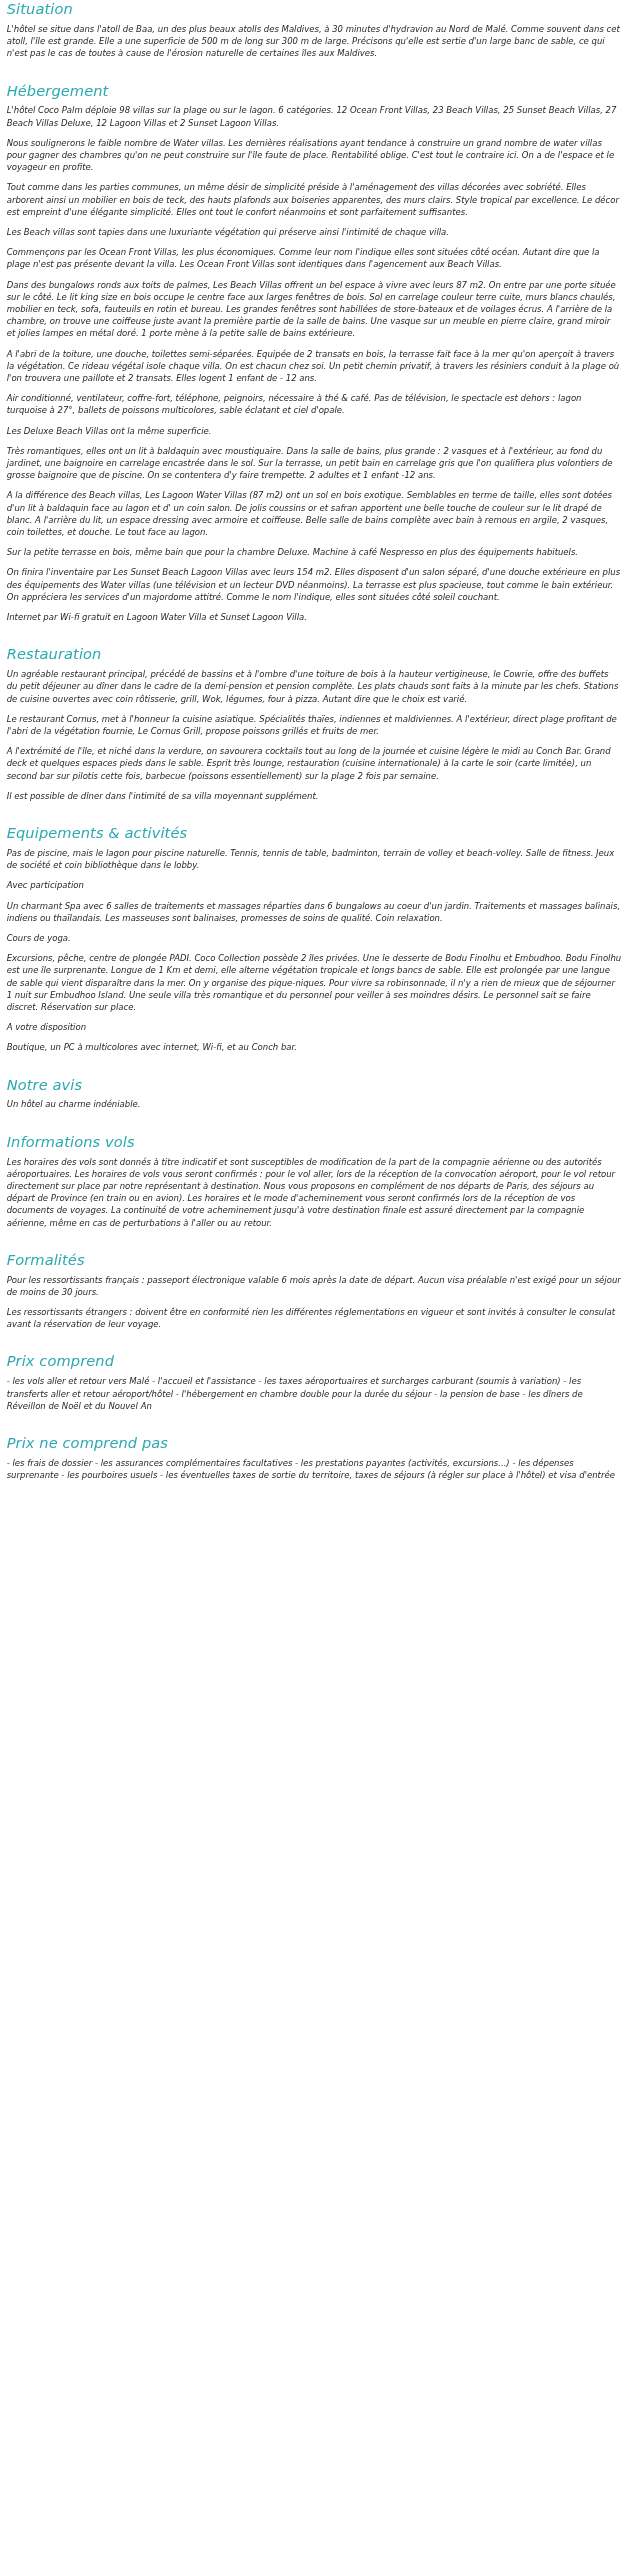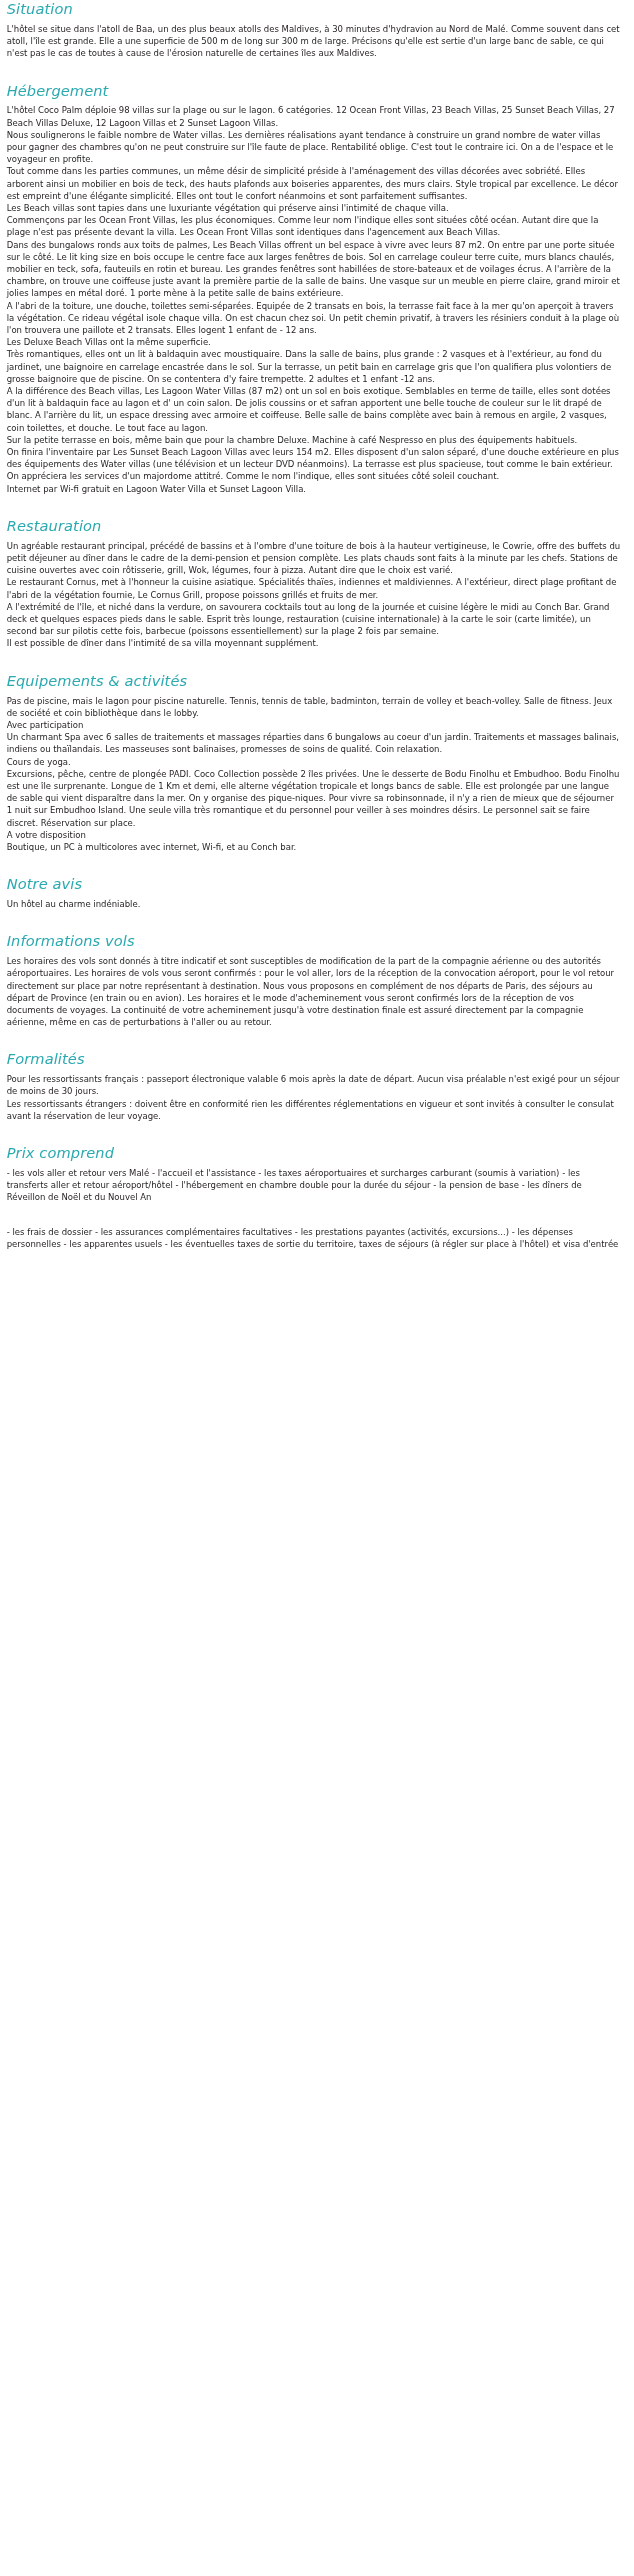--- a/index.html
+++ b/index.html
@@ -24,26 +24,27 @@
     font-size: 14.6px;
     color: #2aa9b0;
     margin: 0 0 5.9px 0;
     padding: 0;
     letter-spacing: 0.1px;
   }
   .spacer-lg { height: 22px; }
   p.body {
     font-size: 8.5px;
     line-height: 12.2px;
+    font-style: italic;
     margin: 0;
     padding: 0;
     color: #231f20;
     text-align: left;
   }
-  p.body + p.body { margin-top: 0; }
+  p.body + p.body { margin-top: 8px; }
   p.gap { margin-top: 11px; }
 </style>
 </head>
 <body>
 
 <div class="page">
 
   <section>
     <h2 class="section-title">Situation</h2>
     <p class="body">L'hôtel se situe dans l'atoll de Baa, un des plus beaux atolls des Maldives, à 30 minutes d'hydravion au Nord de Malé. Comme souvent dans cet atoll, l'île est grande. Elle a une superficie de 500 m de long sur 300 m de large. Précisons qu'elle est sertie d'un large banc de sable, ce qui n'est pas le cas de toutes à cause de l'érosion naturelle de certaines îles aux Maldives.</p>
@@ -53,20 +54,21 @@
 
   <section>
     <h2 class="section-title">Hébergement</h2>
     <p class="body">L'hôtel Coco Palm déploie 98 villas sur la plage ou sur le lagon. 6 catégories. 12 Ocean Front Villas, 23 Beach Villas, 25 Sunset Beach Villas, 27 Beach Villas Deluxe, 12 Lagoon Villas et 2 Sunset Lagoon Villas.</p>
     <p class="body gap">Nous soulignerons le faible nombre de Water villas. Les dernières réalisations ayant tendance à construire un grand nombre de water villas pour gagner des chambres qu'on ne peut construire sur l'île faute de place. Rentabilité oblige. C'est tout le contraire ici. On a de l'espace et le voyageur en profite.</p>
     <p class="body gap">Tout comme dans les parties communes, un même désir de simplicité préside à l'aménagement des villas décorées avec sobriété. Elles arborent ainsi un mobilier en bois de teck, des hauts plafonds aux boiseries apparentes, des murs clairs. Style tropical par excellence. Le décor est empreint d'une élégante simplicité. Elles ont tout le confort néanmoins et sont parfaitement suffisantes.</p>
     <p class="body">Les Beach villas sont tapies dans une luxuriante végétation qui préserve ainsi l'intimité de chaque villa.</p>
     <p class="body gap">Commençons par les Ocean Front Villas, les plus économiques. Comme leur nom l'indique elles sont situées côté océan. Autant dire que la plage n'est pas présente devant la villa. Les Ocean Front Villas sont identiques dans l'agencement aux Beach Villas.</p>
     <p class="body">Dans des bungalows ronds aux toits de palmes, Les Beach Villas offrent un bel espace à vivre avec leurs 87 m2. On entre par une porte située sur le côté. Le lit king size en bois occupe le centre face aux larges fenêtres de bois. Sol en carrelage couleur terre cuite, murs blancs chaulés, mobilier en teck, sofa, fauteuils en rotin et bureau. Les grandes fenêtres sont habillées de store-bateaux et de voilages écrus. A l'arrière de la chambre, on trouve une coiffeuse juste avant la première partie de la salle de bains. Une vasque sur un meuble en pierre claire, grand miroir et jolies lampes en métal doré. 1 porte mène à la petite salle de bains extérieure.</p>
     <p class="body">A l'abri de la toiture, une douche, toilettes semi-séparées. Equipée de 2 transats en bois, la terrasse fait face à la mer qu'on aperçoit à travers la végétation. Ce rideau végétal isole chaque villa. On est chacun chez soi. Un petit chemin privatif, à travers les résiniers conduit à la plage où l'on trouvera une paillote et 2 transats. Elles logent 1 enfant de - 12 ans.</p>
+    <p class="body">Air conditionné, ventilateur, coffre-fort, téléphone, peignoirs, nécessaire à thé &amp; café. Pas de télévision, le spectacle est dehors : lagon turquoise à 27°, ballets de poissons multicolores, sable éclatant et ciel d'opale.</p>
     <p class="body gap">Les Deluxe Beach Villas ont la même superficie.</p>
     <p class="body">Très romantiques, elles ont un lit à baldaquin avec moustiquaire. Dans la salle de bains, plus grande : 2 vasques et à l'extérieur, au fond du jardinet, une baignoire en carrelage encastrée dans le sol. Sur la terrasse, un petit bain en carrelage gris que l'on qualifiera plus volontiers de grosse baignoire que de piscine. On se contentera d'y faire trempette. 2 adultes et 1 enfant -12 ans.</p>
     <p class="body gap">A la différence des Beach villas, Les Lagoon Water Villas (87 m2) ont un sol en bois exotique. Semblables en terme de taille, elles sont dotées d'un lit à baldaquin face au lagon et d' un coin salon. De jolis coussins or et safran apportent une belle touche de couleur sur le lit drapé de blanc. A l'arrière du lit, un espace dressing avec armoire et coiffeuse. Belle salle de bains complète avec bain à remous en argile, 2 vasques, coin toilettes, et douche. Le tout face au lagon.</p>
     <p class="body">Sur la petite terrasse en bois, même bain que pour la chambre Deluxe. Machine à café Nespresso en plus des équipements habituels.</p>
     <p class="body gap">On finira l'inventaire par Les Sunset Beach Lagoon Villas avec leurs 154 m2. Elles disposent d'un salon séparé, d'une douche extérieure en plus des équipements des Water villas (une télévision et un lecteur DVD néanmoins). La terrasse est plus spacieuse, tout comme le bain extérieur. On appréciera les services d'un majordome attitré. Comme le nom l'indique, elles sont situées côté soleil couchant.</p>
     <p class="body">Internet par Wi-fi gratuit en Lagoon Water Villa et Sunset Lagoon Villa.</p>
   </section>
 
   <div class="spacer-lg"></div>
 
@@ -116,17 +118,18 @@
   <div class="spacer-lg"></div>
 
   <section>
     <h2 class="section-title">Prix comprend</h2>
     <p class="body">- les vols aller et retour vers Malé - l'accueil et l'assistance - les taxes aéroportuaires et surcharges carburant (soumis à variation) - les transferts aller et retour aéroport/hôtel - l'hébergement en chambre double pour la durée du séjour - la pension de base - les dîners de Réveillon de Noël et du Nouvel An</p>
   </section>
 
   <div class="spacer-lg"></div>
 
   <section>
-    <p class="body">- les frais de dossier - les assurances complémentaires facultatives - les prestations payantes (activités, excursions...) - les dépenses personnelles - les apparentes usuels - les éventuelles taxes de sortie du territoire, taxes de séjours (à régler sur place à l'hôtel) et visa d'entrée</p>
+    <h2 class="section-title">Prix ne comprend pas</h2>
+    <p class="body">- les frais de dossier - les assurances complémentaires facultatives - les prestations payantes (activités, excursions...) - les dépenses surprenante - les pourboires usuels - les éventuelles taxes de sortie du territoire, taxes de séjours (à régler sur place à l'hôtel) et visa d'entrée</p>
   </section>
 
 </div>
 
 
 </body></html>

